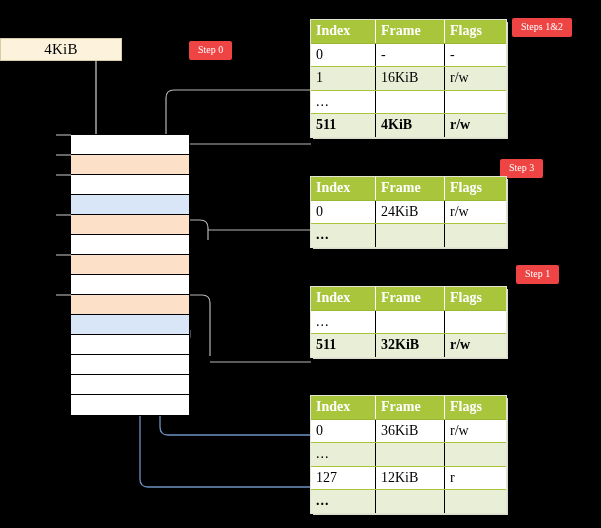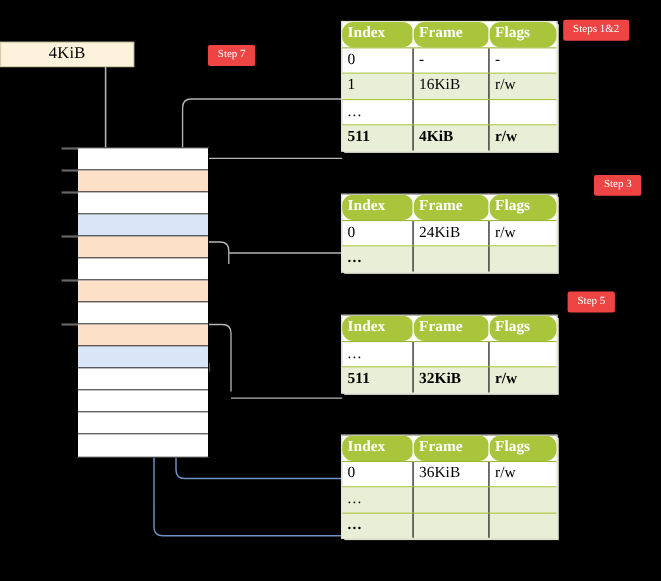--- a/index.html
+++ b/index.html
@@ -101,21 +101,20 @@
   .ptable th {
     background: #a8c53c;
     color: #ffffff;
     font-weight: bold;
     text-align: left;
     padding: 2px 5px 3px 5px;
     border-right: 1.5px solid #ffffff;
     border-bottom: 1px solid #9ab833;
     font-size: 14px;
     line-height: 1.25;
-    border-radius: 10px;
   }
   .ptable th:last-child { border-right: none; font-family: Liberation Serif, serif; }
   .ptable td {
     padding: 2px 5px 3px 5px;
     border-right: 1.2px solid #000000;
     border-bottom: 1px solid #a8c53c;
     line-height: 1.25;
     font-size: 14px;
     height: 20px;
     box-sizing: border-box;
@@ -160,24 +159,24 @@
 
     <path d="M182,372 Q182,366 182,360 L182,322" fill="none" stroke="#c9c9c9" stroke-width="1.2" marker-end="url(#arrGrey)"></path>
 
     <path d="M311,435 L168,435 Q160,435 160,427 L160,338" fill="none" stroke="#6d93c4" stroke-width="1.3" marker-end="url(#arrBlue)"></path>
 
     <path d="M311,487 L148,487 Q140,487 140,479 L140,212" fill="none" stroke="#6d93c4" stroke-width="1.3" marker-end="url(#arrBlue)"></path>
   </svg>
 
   <div class="srcbox" style="left:0px; top:38px; width:122px; height:23px;">4KiB</div>
 
-  <div class="badge" style="left:189px; top:41px;">Step 7</div>
+  <div class="badge" style="left:189px; top:41px;">Step 0</div>
   <div class="badge" style="left:512px; top:18px;">Steps 1&amp;2</div>
-  <div class="badge" style="left:540px; top:159px;">Step 3</div>
-  <div class="badge" style="left:516px; top:265px;">Step 5</div>
+  <div class="badge" style="left:500px; top:159px;">Step 3</div>
+  <div class="badge" style="left:516px; top:265px;">Step 1</div>
 
   <div id="memcol">
       <div class="memrow"></div>
       <div class="memrow orange"></div>
       <div class="memrow"></div>
       <div class="memrow blue"></div>
       <div class="memrow orange"></div>
       <div class="memrow"></div>
       <div class="memrow orange"></div>
       <div class="memrow"></div>
@@ -274,20 +273,25 @@
         <tbody>
           <tr>
             <td class="c-index">0</td>
             <td class="c-frame">36KiB</td>
             <td class="c-flags">r/w</td>
           </tr>
           <tr class="alt">
             <td class="c-index"><span class="dots">...</span></td>
             <td class="c-frame"></td>
             <td class="c-flags"></td>
+          </tr>
+          <tr>
+            <td class="c-index">127</td>
+            <td class="c-frame">12KiB</td>
+            <td class="c-flags">r</td>
           </tr>
           <tr class="alt">
             <td class="c-index"><span class="dots">...</span></td>
             <td class="c-frame"></td>
             <td class="c-flags"></td>
           </tr>
         </tbody>
       </table>
     </div>
 

